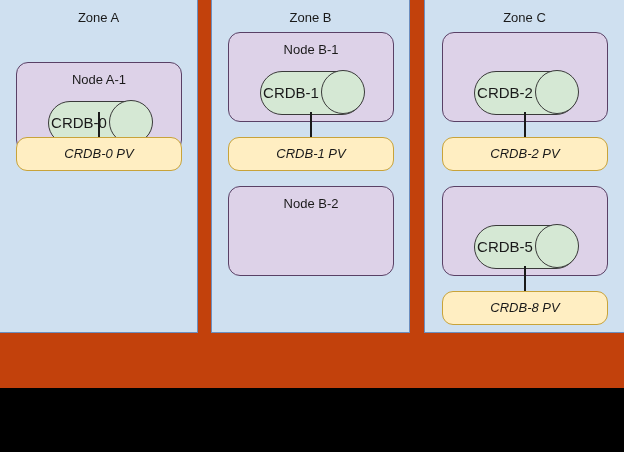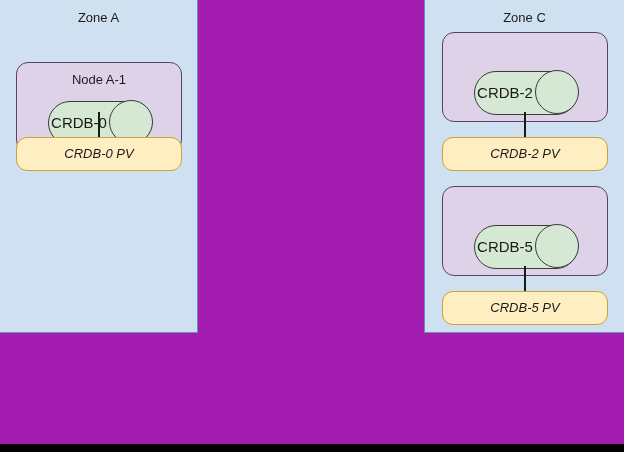--- a/index.html
+++ b/index.html
@@ -11,22 +11,22 @@
     width: 624px;
     height: 452px;
     position: relative;
     overflow: hidden;
     font-family: "Liberation Sans", sans-serif;
   }
   #canvas {
     position: absolute;
     left: 0; top: 0;
     width: 624px;
-    height: 444px;
-    background: #a21caf;
+    height: 388px;
+    background: #c2410c;
   }
   .zone {
     position: absolute;
     background: #cfe0f0;
     border: 1px solid #6c8ebf;
     box-sizing: border-box;
   }
   .zone-label {
     position: absolute;
     left: 0;
@@ -133,20 +133,42 @@
       </div>
     </div>
 
     <div class="connector" style="left:98px; top:112px; height:25px;"></div>
 
     <div class="pv" style="left:16px; top:137px; width:166px; height:34px;">
       <span class="pv-label">CRDB-0 PV</span>
     </div>
   </div>
 
+  <div class="zone" style="left:211px; top:-1px; width:199px; height:334px;">
+    <div class="zone-label" style="top:10px;">Zone B</div>
+
+    <div class="node" style="left:16px; top:32px; width:166px; height:90px;">
+      <div class="node-label" style="top:9px;">Node B-1</div>
+      <div class="cyl" style="left:31px; top:38px; width:104px; height:44px;">
+        <div class="cyl-body"></div>
+        <div class="cyl-cap"></div>
+        <div class="cyl-label">CRDB-1</div>
+      </div>
+    </div>
+
+    <div class="connector" style="left:98px; top:112px; height:25px;"></div>
+
+    <div class="pv" style="left:16px; top:137px; width:166px; height:34px;">
+      <span class="pv-label">CRDB-1 PV</span>
+    </div>
+
+    <div class="node" style="left:16px; top:186px; width:166px; height:90px;">
+      <div class="node-label" style="top:9px;">Node B-2</div>
+    </div>
+  </div>
 
   <div class="zone" style="left:424px; top:-1px; width:201px; height:334px;">
     <div class="zone-label" style="top:10px;">Zone C</div>
 
     <div class="node" style="left:17px; top:32px; width:166px; height:90px;">
       <div class="cyl" style="left:31px; top:38px; width:104px; height:44px;">
         <div class="cyl-body"></div>
         <div class="cyl-cap"></div>
         <div class="cyl-label">CRDB-2</div>
       </div>
@@ -162,17 +184,17 @@
       <div class="cyl" style="left:31px; top:38px; width:104px; height:44px;">
         <div class="cyl-body"></div>
         <div class="cyl-cap"></div>
         <div class="cyl-label">CRDB-5</div>
       </div>
     </div>
 
     <div class="connector" style="left:99px; top:266px; height:25px;"></div>
 
     <div class="pv" style="left:17px; top:291px; width:166px; height:34px;">
-      <span class="pv-label">CRDB-5 PV</span>
+      <span class="pv-label">CRDB-8 PV</span>
     </div>
   </div>
 
 </div>
 
 </body></html>

